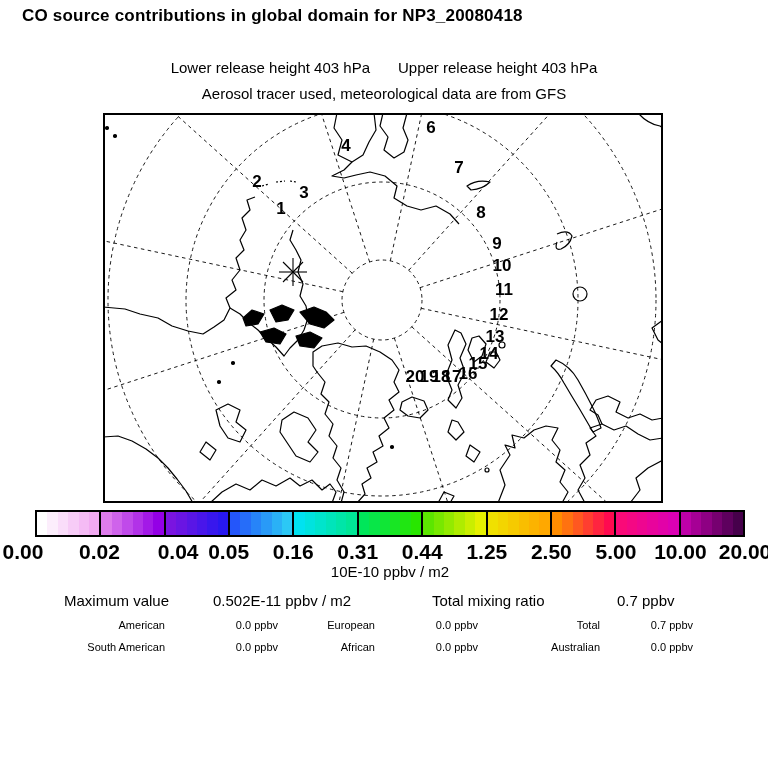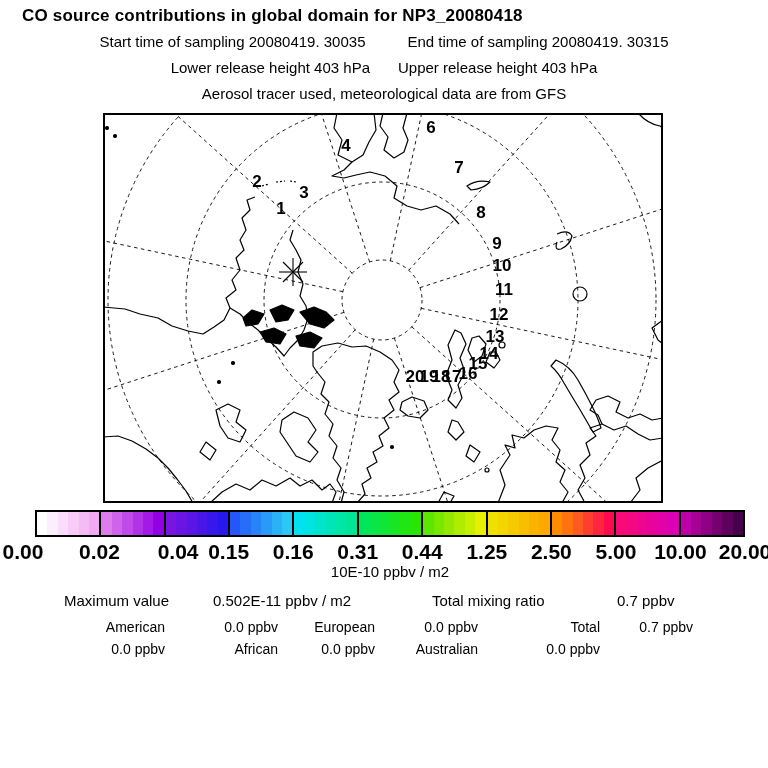--- a/index.html
+++ b/index.html
@@ -17,33 +17,30 @@
   .cb-seg{flex:1;display:flex;border-right:2px solid #000;}
   .cb-seg:last-child{border-right:none;}
   .cb-cell{flex:1;}
   .cb-ticks{position:absolute;left:0;top:540px;width:768px;height:20px;}
   .cb-tick{position:absolute;transform:translateX(-50%);font-size:21px;font-weight:700;white-space:nowrap;}
   .cb-units{position:absolute;left:35px;top:563px;width:710px;text-align:center;font-size:15px;}
   .stats1{position:absolute;left:0;top:592px;width:768px;font-size:15px;}
   .stats1 span{position:absolute;white-space:nowrap;}
   .s1-maxlab{left:64px;} .s1-maxval{left:213px;} .s1-totlab{left:432px;} .s1-totval{left:617px;}
   .statrow{position:absolute;left:0;width:742px;display:grid;
-           grid-template-columns:165px 113px 97px 103px 122px 93px;font-size:14px;}
+           grid-template-columns:165px 113px 97px 103px 122px 93px;font-size:11px;}
   .statrow div{text-align:right;white-space:nowrap;}
   .r2{top:619px;} .r3{top:641px;}
 </style>
 </head>
 <body>
 
 <div class="page">
 
   <div class="title">CO  source contributions in global domain for NP3_20080418</div>
-  <div class="subline sub2">
-    <span>Start time of sampling 20080419. 30035</span><span class="pairgap"></span><span>End time of sampling 20080419. 30315</span>
-  </div>
   <div class="subline sub3">
     <span>Lower release height  403 hPa</span><span class="smallgap"></span><span>Upper release height  403 hPa</span>
   </div>
   <div class="subline sub4">Aerosol tracer used, meteorological data are from GFS</div>
 
   <div class="mapframe">
     <svg width="560" height="390" viewBox="103 113 560 390">
 
       <g id="graticule" fill="none" stroke="#000" stroke-width="0.9" stroke-dasharray="3.5 3.5">
           <circle cx="382" cy="300" r="40"></circle>
@@ -248,21 +245,21 @@
         <div class="cb-cell" style="background: rgb(142, 0, 131);"></div>
         <div class="cb-cell" style="background: rgb(118, 0, 112);"></div>
         <div class="cb-cell" style="background: rgb(94, 0, 94);"></div>
         <div class="cb-cell" style="background: rgb(70, 0, 75);"></div>
       </div>
     </div>
   <div class="cb-ticks" id="cb-ticks">
       <div class="cb-tick" style="left: 23px;">0.00</div>
       <div class="cb-tick" style="left: 99.5455px;">0.02</div>
       <div class="cb-tick" style="left: 164.091px; padding-left: 28px;">0.04</div>
-      <div class="cb-tick" style="left: 228.636px;">0.15</div>
+      <div class="cb-tick" style="left: 228.636px;">0.05</div>
       <div class="cb-tick" style="left: 293.182px;">0.16</div>
       <div class="cb-tick" style="left: 357.727px;">0.31</div>
       <div class="cb-tick" style="left: 422.273px;">0.44</div>
       <div class="cb-tick" style="left: 486.818px; text-align: center;">1.25</div>
       <div class="cb-tick" style="left: 551.364px;">2.50</div>
       <div class="cb-tick" style="left: 615.909px;">5.00</div>
       <div class="cb-tick" style="left: 680.455px;">10.00</div>
       <div class="cb-tick" style="left: 745px;">20.00</div>
     </div>
   <div class="cb-units">10E-10 ppbv / m2</div>
@@ -275,20 +272,21 @@
   </div>
   <div class="statrow r2">
     <div>American</div>
     <div>0.0 ppbv</div>
     <div>European</div>
     <div>0.0 ppbv</div>
     <div>Total</div>
     <div>0.7 ppbv</div>
   </div>
   <div class="statrow r3">
+    <div>South American</div>
     <div>0.0 ppbv</div>
     <div>African</div>
     <div>0.0 ppbv</div>
     <div>Australian</div>
     <div>0.0 ppbv</div>
   </div>
 
 </div>
 
 </body></html>

